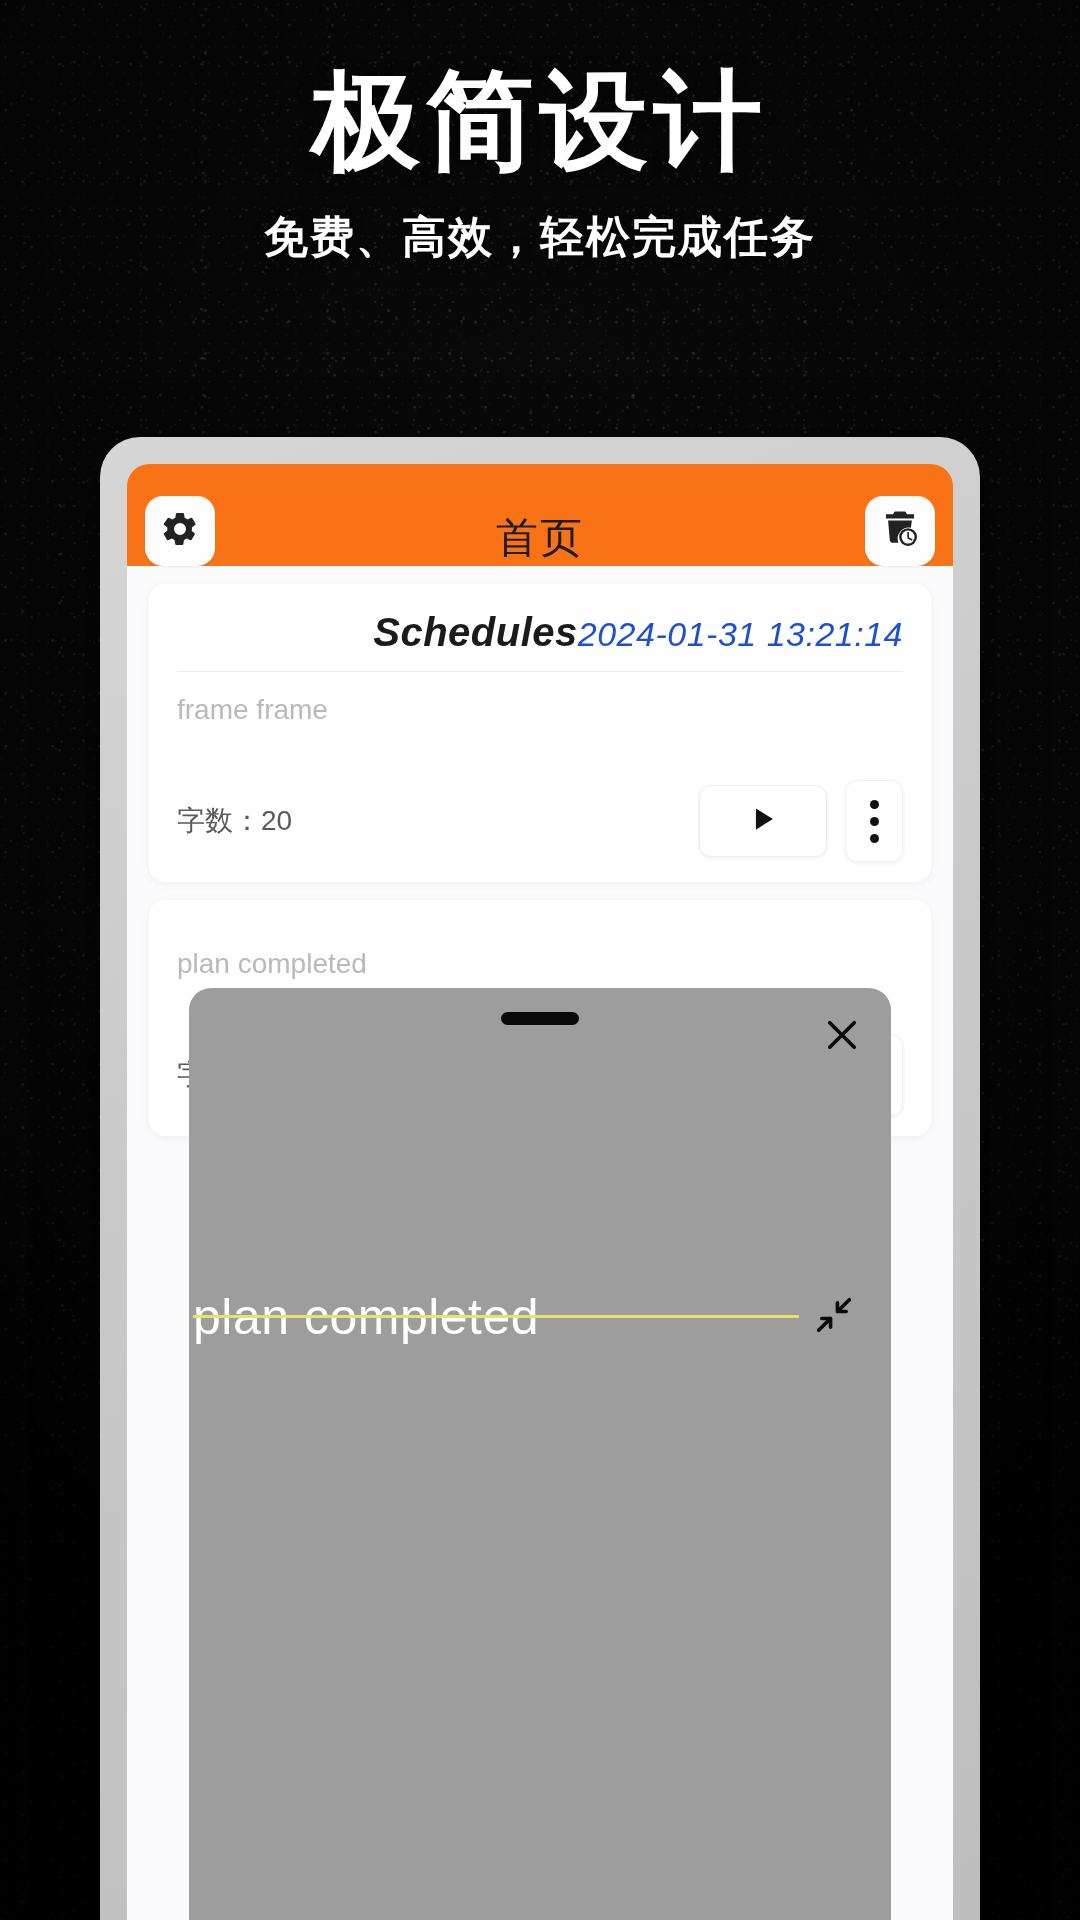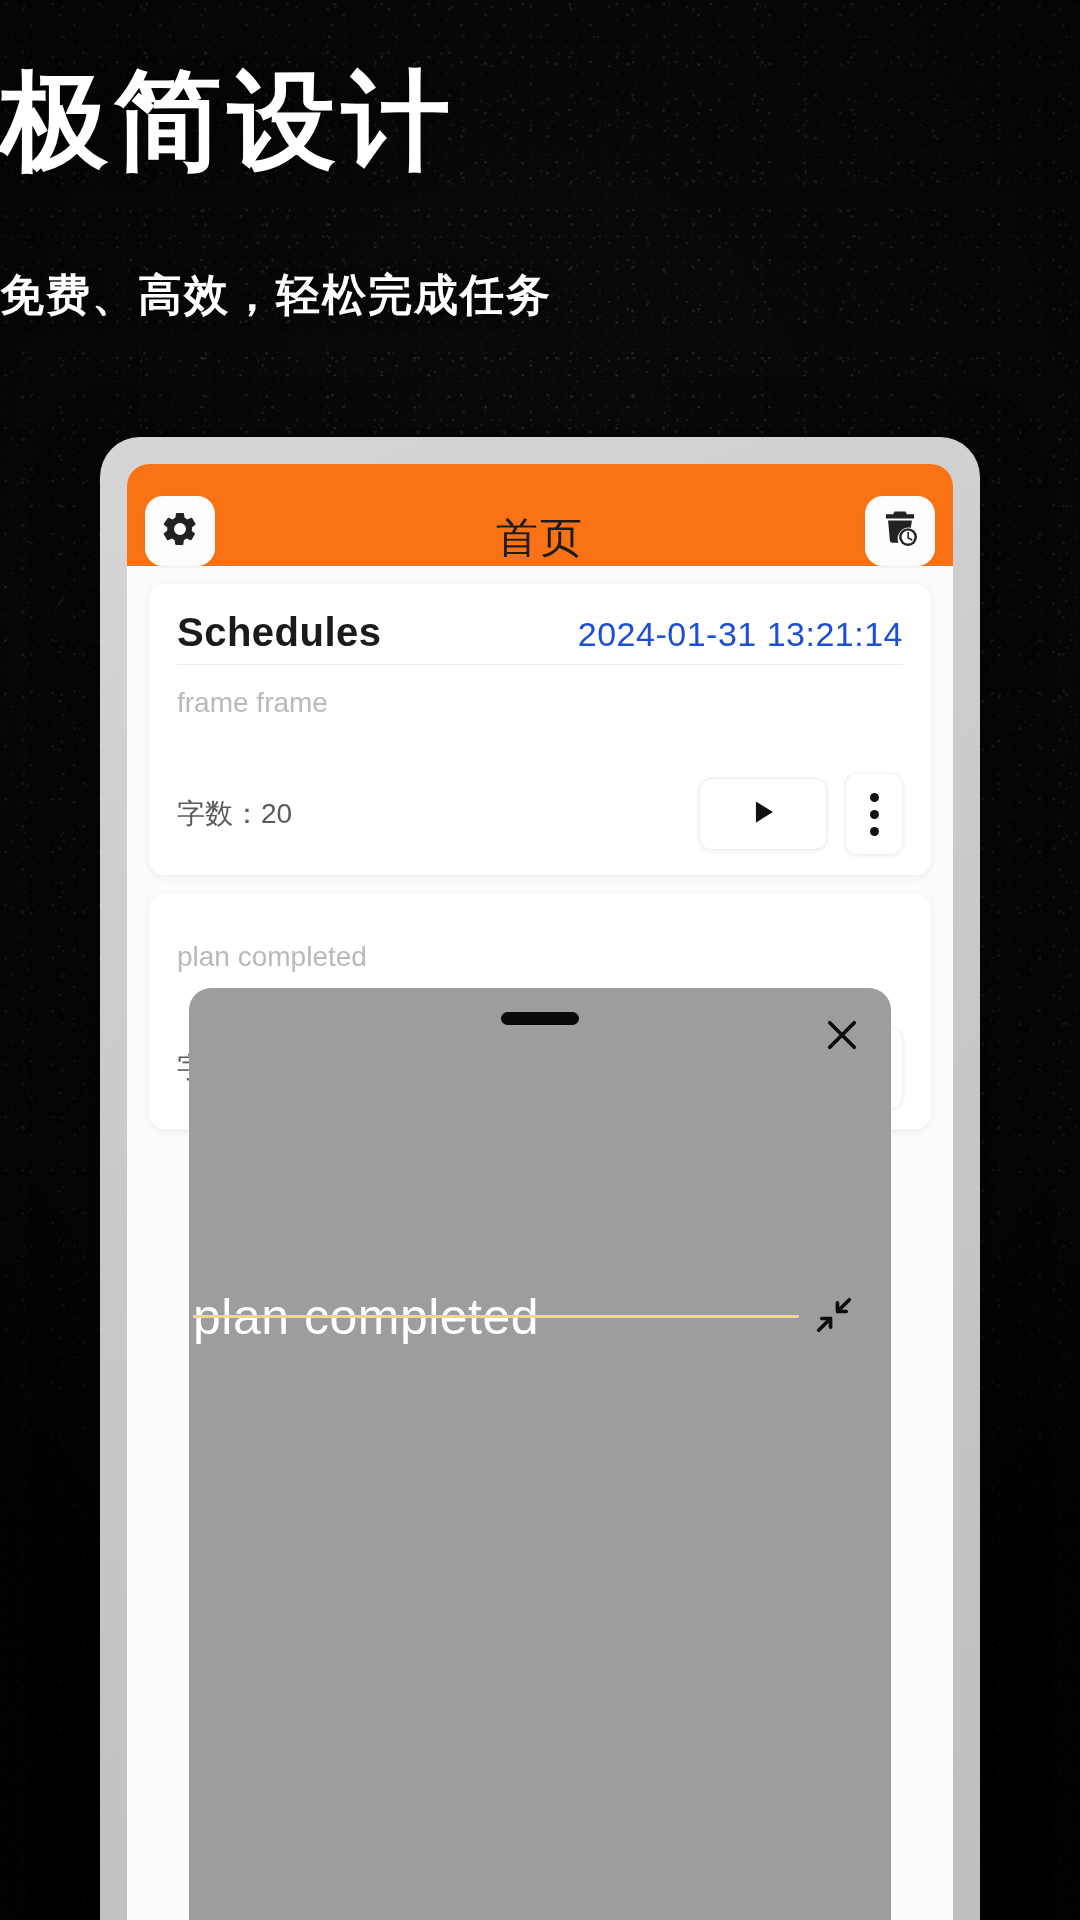--- a/index.html
+++ b/index.html
@@ -38,32 +38,32 @@
       radial-gradient(circle at 88% 57%, rgba(255,255,255,.06) 0 .7px, transparent 1.1px);
     background-size: 23px 29px, 31px 19px, 17px 27px, 29px 23px;
   }
   .vignette {
     position:absolute; inset:0;
     background:radial-gradient(ellipse 78% 62% at 50% 30%, rgba(0,0,0,0) 0%, rgba(0,0,0,.55) 78%, rgba(0,0,0,.85) 100%);
     pointer-events:none;
   }
 
   
-  .hero { position:absolute; left:0; right:0; top:60px; text-align:left; z-index:5; }
+  .hero { position:absolute; left:0; right:0; top:60px; text-align:center; z-index:5; }
   .hero-title {
     font-family:"Liberation Serif", serif;
     font-weight:700;
     font-size:108px;
     line-height:1.15;
     color:#ffffff;
     letter-spacing:6px;
     text-shadow:0 2px 16px rgba(0,0,0,.6);
   }
   .hero-sub {
-    margin-top:82px;
+    margin-top:24px;
     font-family:"Liberation Serif", serif;
     font-weight:700;
     font-size:44px;
     color:#ffffff;
     letter-spacing:2px;
     text-shadow:0 2px 12px rgba(0,0,0,.6);
   }
 
   
   .phone {
@@ -113,23 +113,24 @@
   
   .card-list { padding:18px 22px 0 22px; }
   .card {
     background:#ffffff;
     border-radius:16px;
     padding:26px 28px 20px 28px;
     margin-bottom:18px;
     box-shadow:0 2px 10px rgba(0,0,0,.06);
   }
   .card-head {
-    display:flex; align-items:baseline; justify-content:space-between;
-    padding-bottom:9px;
+    display:flex; align-items:baseline; justify-content:flex-end;
+    padding-bottom:16px;
     border-bottom:1px solid #ececec;
+    font-style:italic;
   }
   .card-title {
     font-size:40px; font-weight:700; color:#1b1b1b; letter-spacing:.5px;
   }
   .card-time { font-size:34px; color:#1d4ed8; letter-spacing:.5px; }
   .card-body {
     min-height:108px;
     padding-top:22px;
     font-size:28px;
     color:#b9b9b9;

